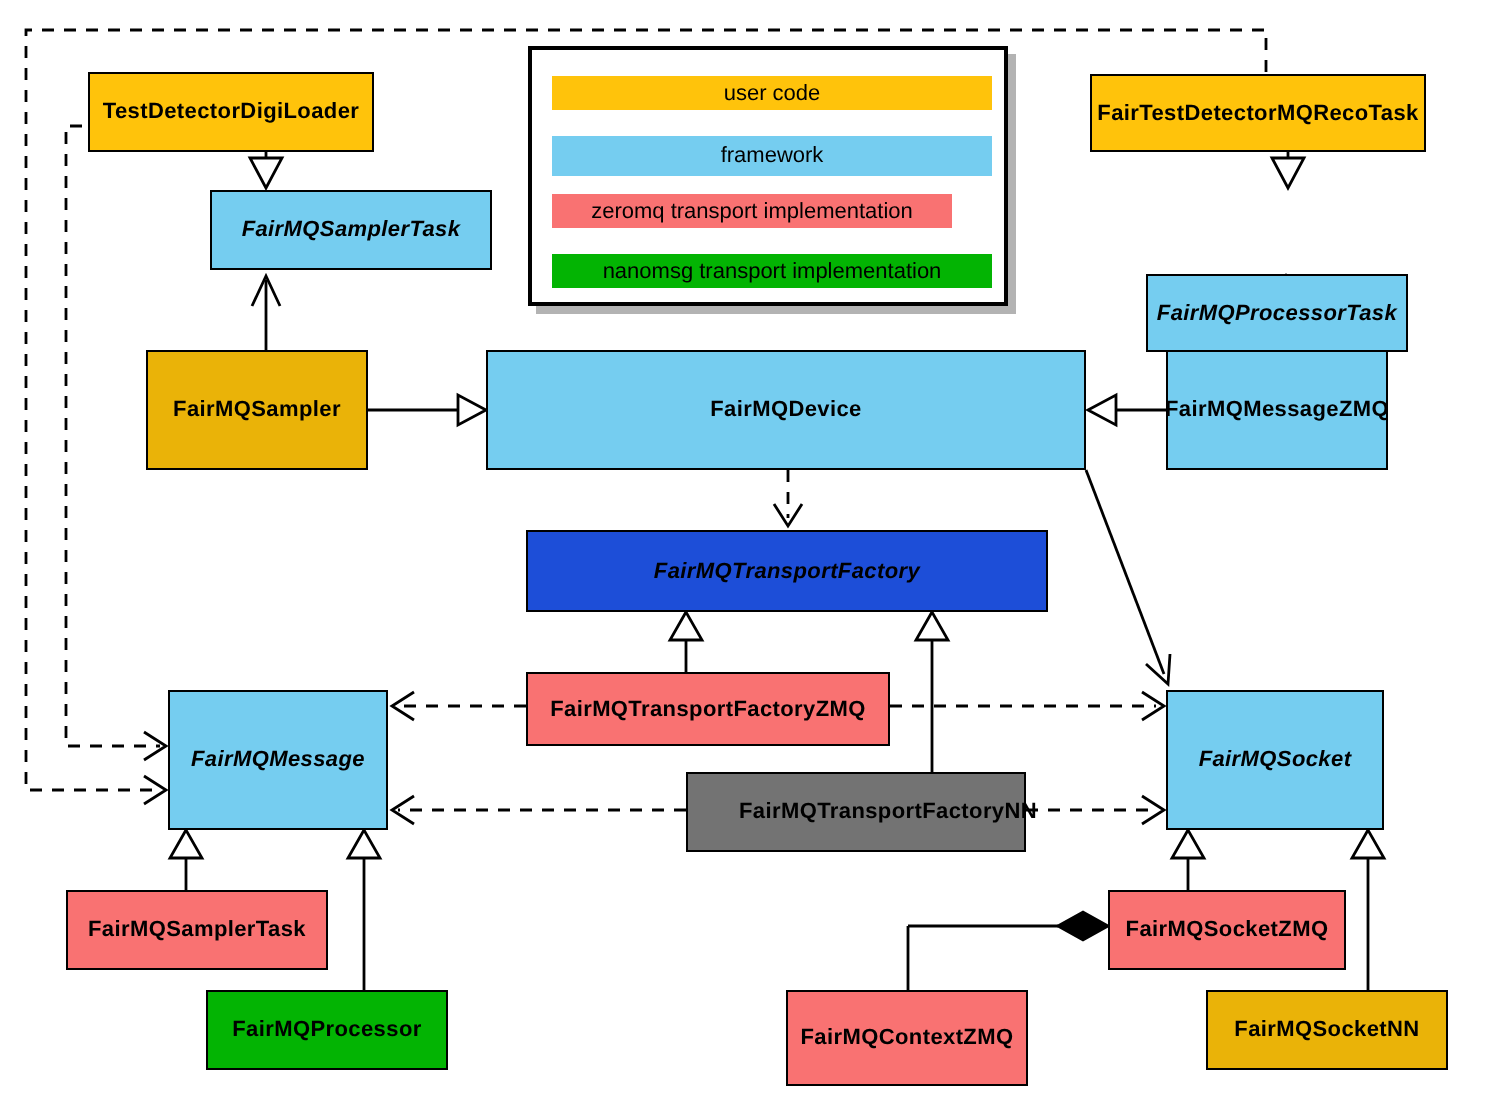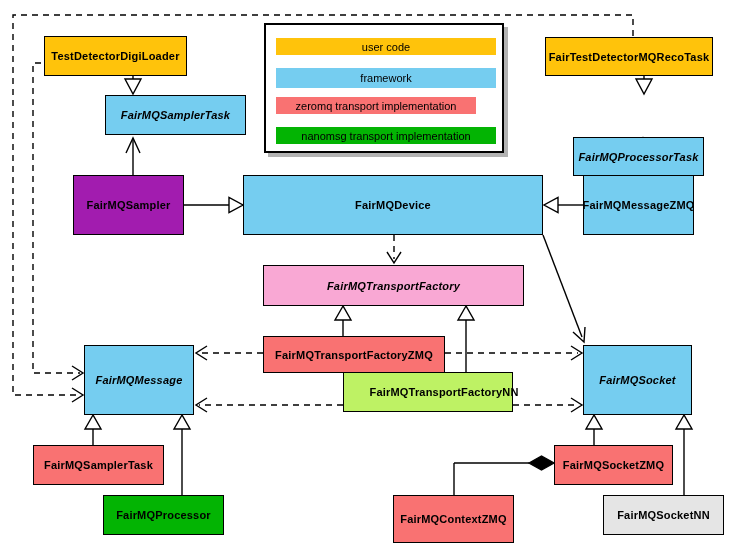--- a/index.html
+++ b/index.html
@@ -140,39 +140,39 @@
   </div>
 
   <div class="node" style="left: 44px; top: 36px; width: 143px; height: 40px; background-color: rgb(255, 195, 11);">TestDetectorDigiLoader</div>
 
   <div class="node" style="left: 545px; top: 37px; width: 168px; height: 39px; background-color: rgb(255, 195, 11);">FairTestDetectorMQRecoTask</div>
 
   <div class="node abstract" style="left: 63px; top: 95px; width: 141px; height: 40px; background-color: rgb(117, 205, 240); margin-left: 42px;">FairMQSamplerTask</div>
 
   <div class="node abstract" style="left: 573px; top: 96px; width: 131px; height: 39px; background-color: rgb(117, 205, 240); margin-top: 41px;">FairMQProcessorTask</div>
 
-  <div class="node" style="left: 73px; top: 175px; width: 111px; height: 60px; background-color: #a21caf;">FairMQSampler</div>
+  <div class="node" style="left: 73px; top: 175px; width: 111px; height: 60px; background-color: #eab308;">FairMQSampler</div>
 
   <div class="node" style="left: 243px; top: 175px; width: 300px; height: 60px; background-color: rgb(117, 205, 240);">FairMQDevice</div>
 
   <div class="node" style="left: 583px; top: 175px; width: 111px; height: 60px; background-color: rgb(117, 205, 240);">FairMQMessageZMQ</div>
 
-  <div class="node abstract" style="left: 263px; top: 265px; width: 261px; height: 41px; background-color: #f9a8d4;">FairMQTransportFactory</div>
+  <div class="node abstract" style="left: 263px; top: 265px; width: 261px; height: 41px; background-color: #1d4ed8;">FairMQTransportFactory</div>
 
   <div class="node" style="left: 263px; top: 336px; width: 182px; height: 37px; background-color: rgb(249, 114, 114);">FairMQTransportFactoryZMQ</div>
 
-  <div class="node" style="left: 343px; top: 372px; width: 170px; height: 40px; background-color: #bef264; padding-left: 32px;">FairMQTransportFactoryNN</div>
+  <div class="node" style="left: 343px; top: 386px; width: 170px; height: 40px; background-color: #737373; padding-left: 32px;">FairMQTransportFactoryNN</div>
 
   <div class="node abstract" style="left: 84px; top: 345px; width: 110px; height: 70px; background-color: rgb(117, 205, 240);">FairMQMessage</div>
 
   <div class="node abstract" style="left: 583px; top: 345px; width: 109px; height: 70px; background-color: rgb(117, 205, 240);">FairMQSocket</div>
 
   <div class="node" style="left: 33px; top: 445px; width: 131px; height: 40px; background-color: rgb(249, 114, 114);">FairMQSamplerTask</div>
 
   <div class="node" style="left: 103px; top: 495px; width: 121px; height: 40px; background-color: rgb(3, 180, 3);">FairMQProcessor</div>
 
   <div class="node" style="left: 393px; top: 495px; width: 121px; height: 48px; background-color: rgb(249, 114, 114);">FairMQContextZMQ</div>
 
   <div class="node" style="left: 554px; top: 445px; width: 119px; height: 40px; background-color: rgb(249, 114, 114);">FairMQSocketZMQ</div>
 
-  <div class="node" style="left: 603px; top: 495px; width: 121px; height: 40px; background-color: #e5e5e5;">FairMQSocketNN</div>
+  <div class="node" style="left: 603px; top: 495px; width: 121px; height: 40px; background-color: #eab308;">FairMQSocketNN</div>
 
 </div>
 
 </body></html>

